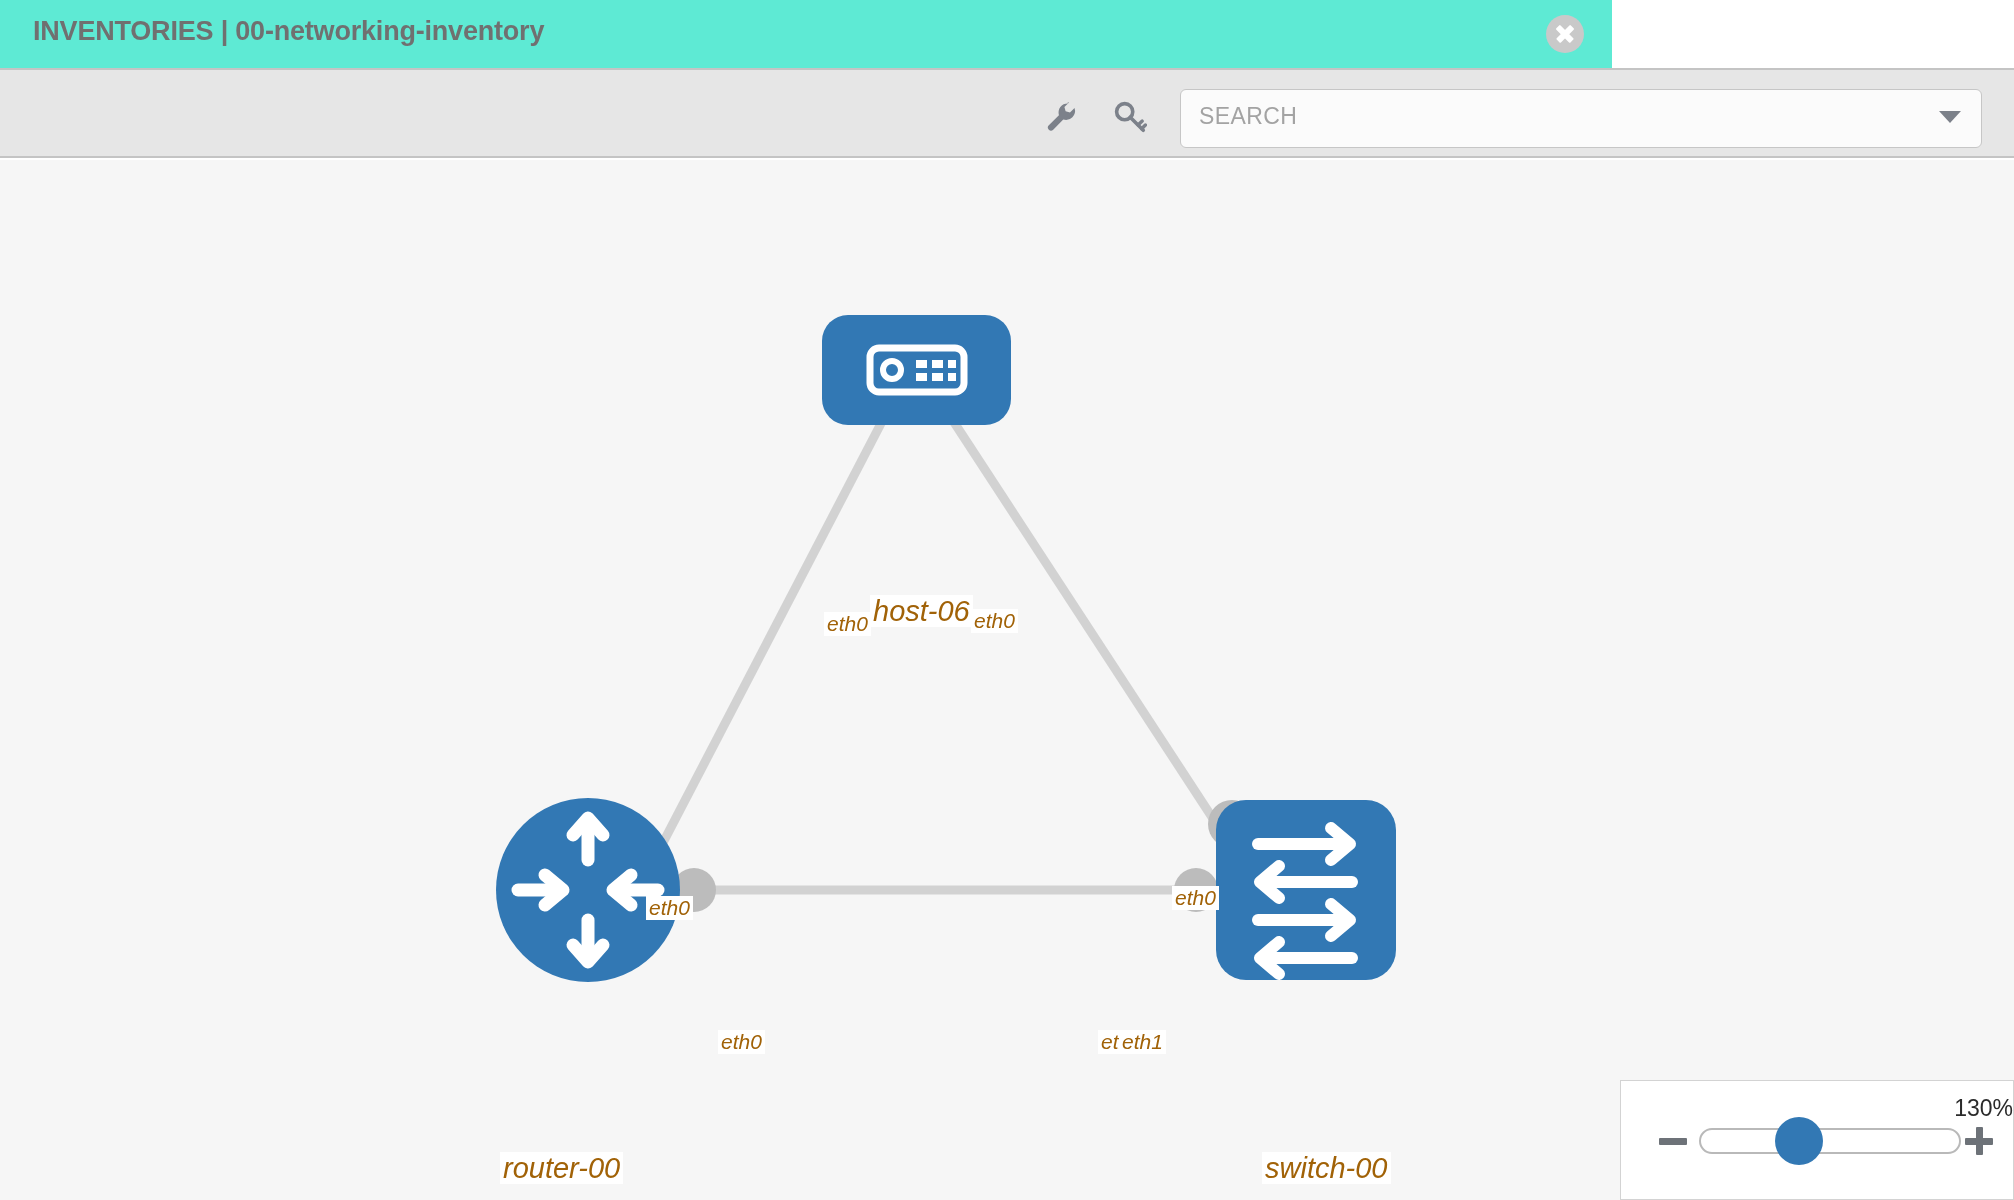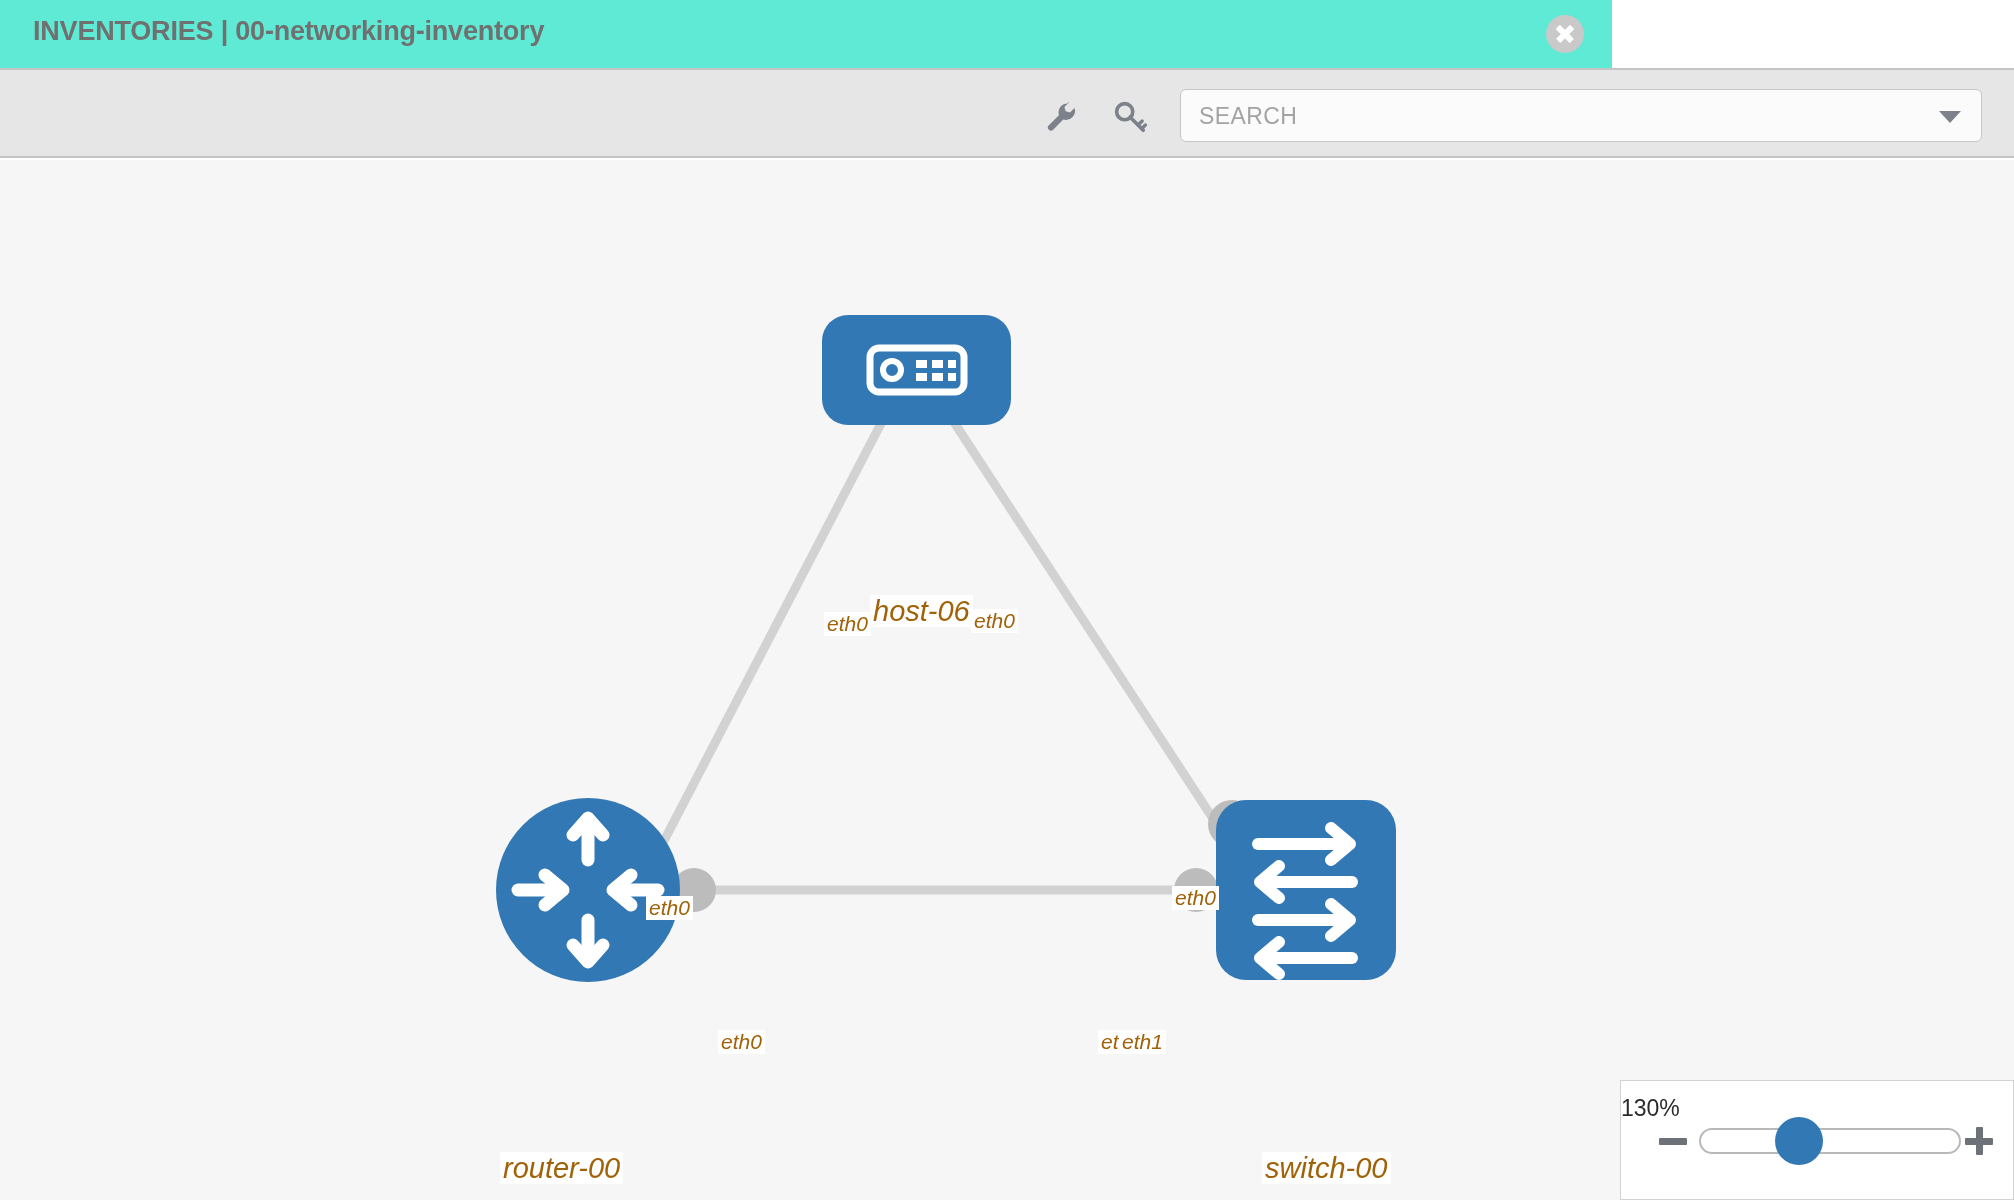--- a/index.html
+++ b/index.html
@@ -98,21 +98,21 @@
     top: 30px;
     width: 34px; height: 34px;
     cursor: pointer;
   }
   .tool-icon.wrench { left: 1045px; }
   .tool-icon.key    { left: 1113px; }
 
   .search-box {
     position: absolute;
     left: 1180px; top: 19px;
-    width: 802px; height: 53px;
+    width: 802px; height: 59px;
     background: #fbfbfb;
     border: 1px solid #c6c6c6;
     border-radius: 6px;
     cursor: text;
   }
   .search-box .label {
     position: absolute;
     left: 18px; top: 13px;
     font-size: 23px;
     color: #a3a3a3;
@@ -146,21 +146,21 @@
     position: absolute;
     left: 1620px; top: 1080px;
     width: 394px; height: 120px;
     background: #ffffff;
     border: 1px solid #d3d3d3;
   }
   .zoom-level {
     position: absolute;
     left: 0; top: 14px;
     width: 100%;
-    text-align: left;
+    text-align: right;
     font-size: 23px;
     color: #2b2b2b;
   }
   .zoom-minus, .zoom-plus {
     position: absolute;
     top: 44px;
     width: 32px; height: 32px;
     cursor: pointer;
   }
   .zoom-minus { left: 36px; }

